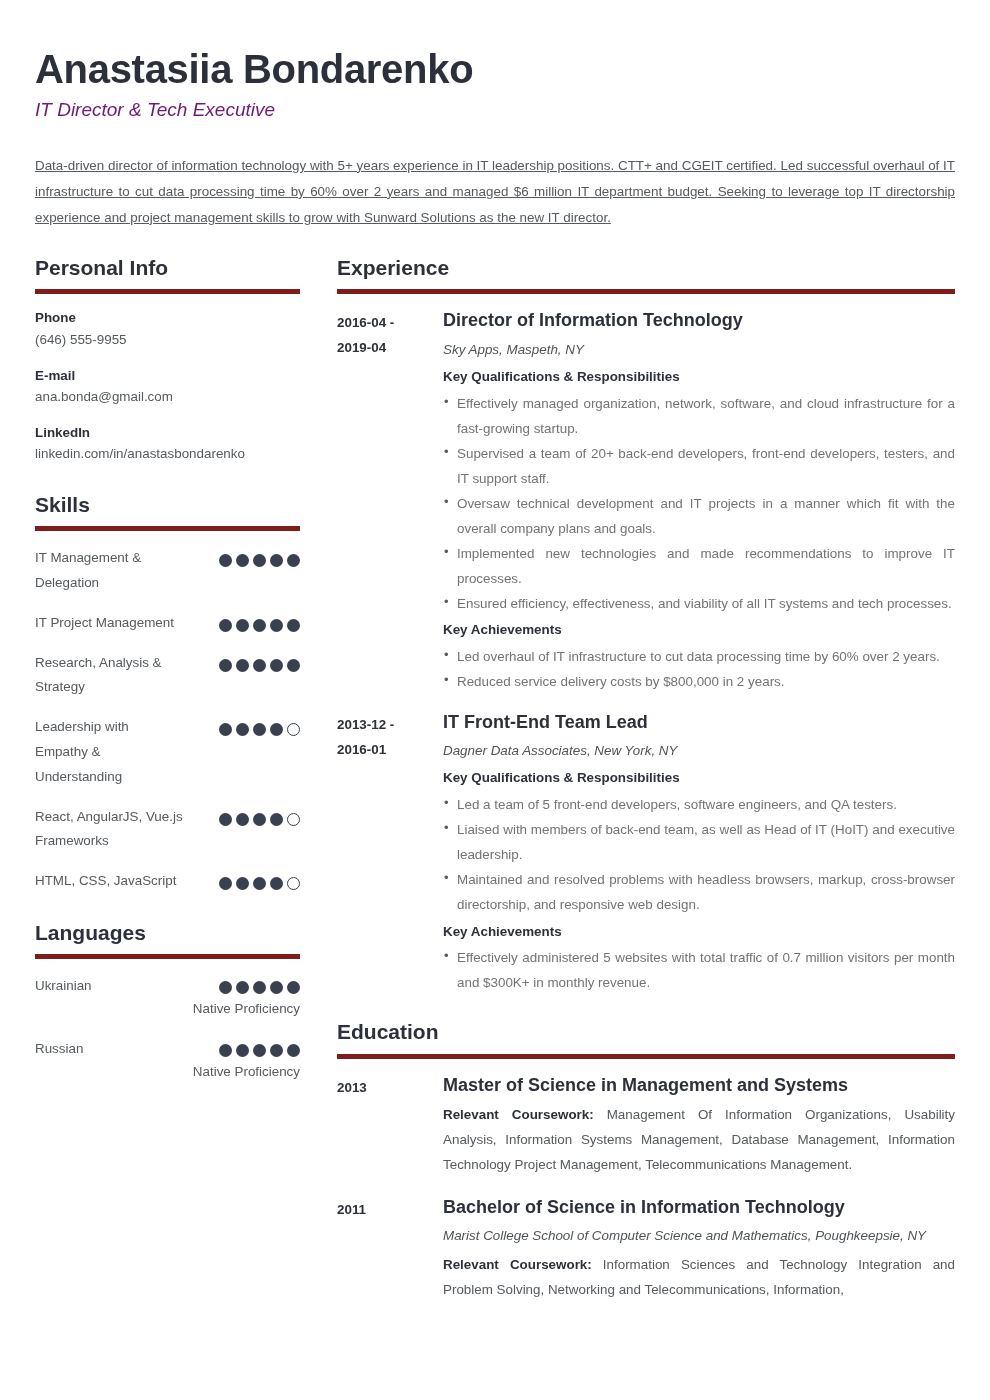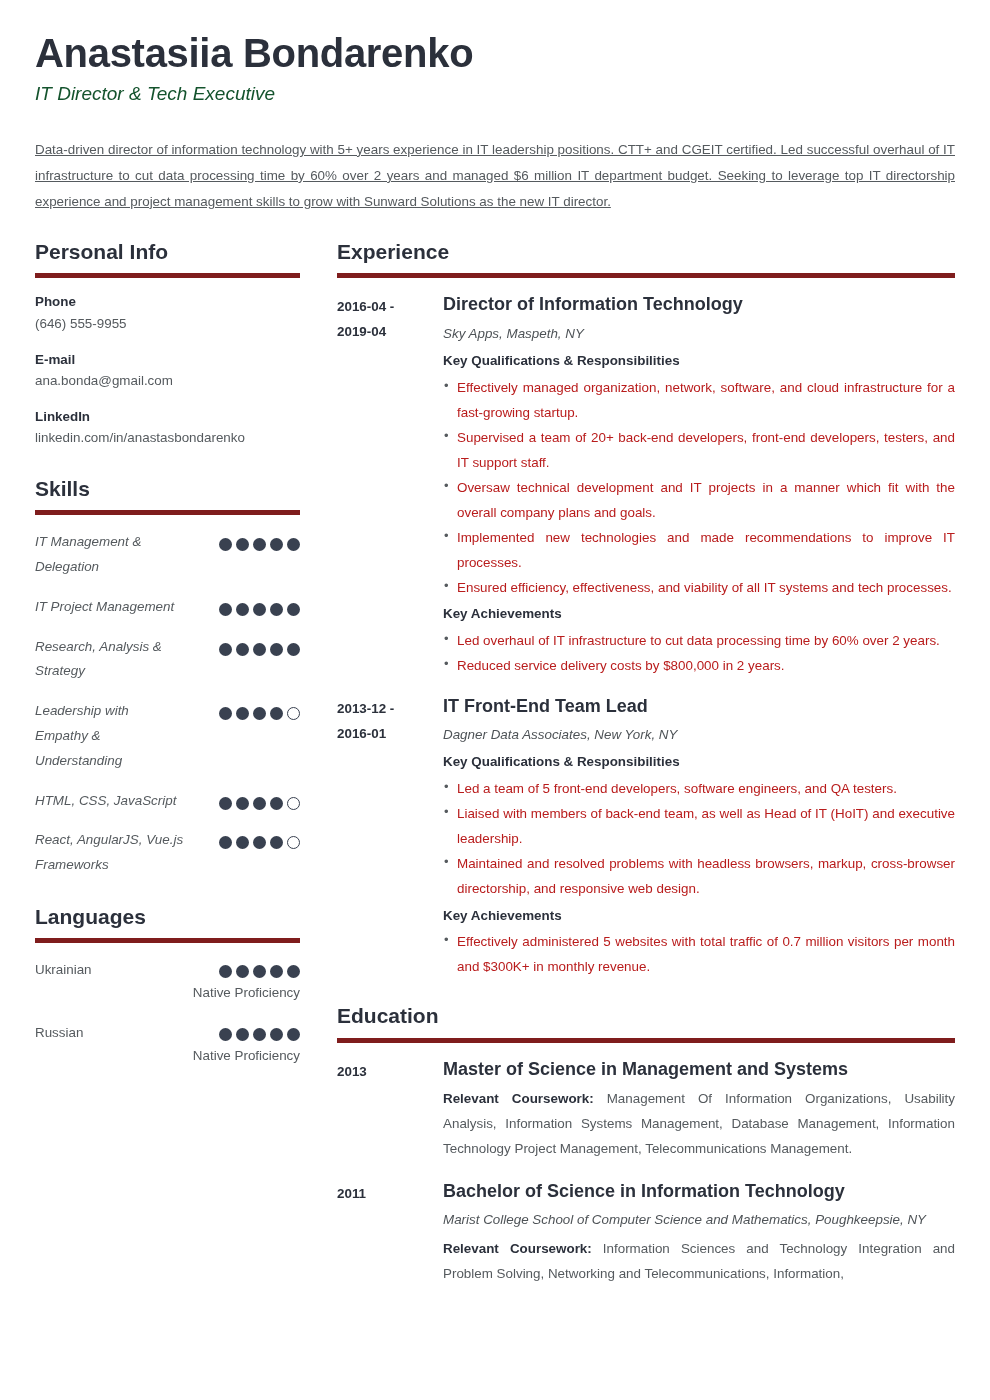--- a/index.html
+++ b/index.html
@@ -12,37 +12,37 @@
     width: 990px;
     height: 1400px;
     overflow: hidden;
     font-family: "Liberation Sans", sans-serif;
     color: #4a4a4a;
     -webkit-font-smoothing: antialiased;
   }
   .page {
     width: 990px;
     height: 1124px;
-    padding: 30px 35px 0 35px;
+    padding: 46px 35px 0 35px;
     position: relative;
   }
 
   
   .hdr-name {
     font-size: 40px;
     font-weight: bold;
     color: #2b303b;
     letter-spacing: -0.3px;
     line-height: 1.15;
     margin: 0 0 6px 0;
   }
   .hdr-title {
     font-size: 19px;
     font-style: italic;
-    color: #14532d;
+    color: #701a75;
     line-height: 1.3;
     margin: 0 0 30px 0;
   }
   .hdr-summary {
     font-size: 13.4px;
     line-height: 1.95;
     color: #555a5e;
     text-align: justify;
     margin: 0 0 24px 0;
     text-decoration: underline;
@@ -92,21 +92,20 @@
     word-break: break-word;
   }
 
   
   .skill-row {
     display: flex;
     align-items: flex-start;
     justify-content: space-between;
     margin-top: 15px;
     gap: 8px;
-    font-style: italic;
   }
   .skill-name {
     font-size: 13.4px;
     color: #555a5e;
     line-height: 1.85;
     max-width: 150px;
   }
   .dots {
     display: flex;
     gap: 4px;
@@ -188,21 +187,21 @@
   ul.blist {
     margin: 0 0 2px 0;
     padding: 0;
     list-style: none;
   }
   ul.blist li {
     position: relative;
     padding-left: 14px;
     font-size: 13.4px;
     line-height: 1.87;
-    color: #b91c1c;
+    color: #737373;
     text-align: justify;
     margin-bottom: 0;
   }
   ul.blist li::before {
     content: "•";
     position: absolute;
     left: 1px;
     top: -1px;
     color: #555a5e;
     font-size: 13px;
@@ -291,31 +290,31 @@
               <div class="skill-name">Leadership with Empathy &amp; Understanding</div>
               <div class="dots">
                 <span class="dot"></span>
                 <span class="dot"></span>
                 <span class="dot"></span>
                 <span class="dot"></span>
                 <span class="dot empty"></span>
               </div>
             </div>
             <div class="skill-row">
+              <div class="skill-name">React, AngularJS, Vue.js Frameworks</div>
+              <div class="dots">
+                <span class="dot"></span>
+                <span class="dot"></span>
+                <span class="dot"></span>
+                <span class="dot"></span>
+                <span class="dot empty"></span>
+              </div>
+            </div>
+            <div class="skill-row">
               <div class="skill-name">HTML, CSS, JavaScript</div>
-              <div class="dots">
-                <span class="dot"></span>
-                <span class="dot"></span>
-                <span class="dot"></span>
-                <span class="dot"></span>
-                <span class="dot empty"></span>
-              </div>
-            </div>
-            <div class="skill-row">
-              <div class="skill-name">React, AngularJS, Vue.js Frameworks</div>
               <div class="dots">
                 <span class="dot"></span>
                 <span class="dot"></span>
                 <span class="dot"></span>
                 <span class="dot"></span>
                 <span class="dot empty"></span>
               </div>
             </div>
           </div>
       </div>

